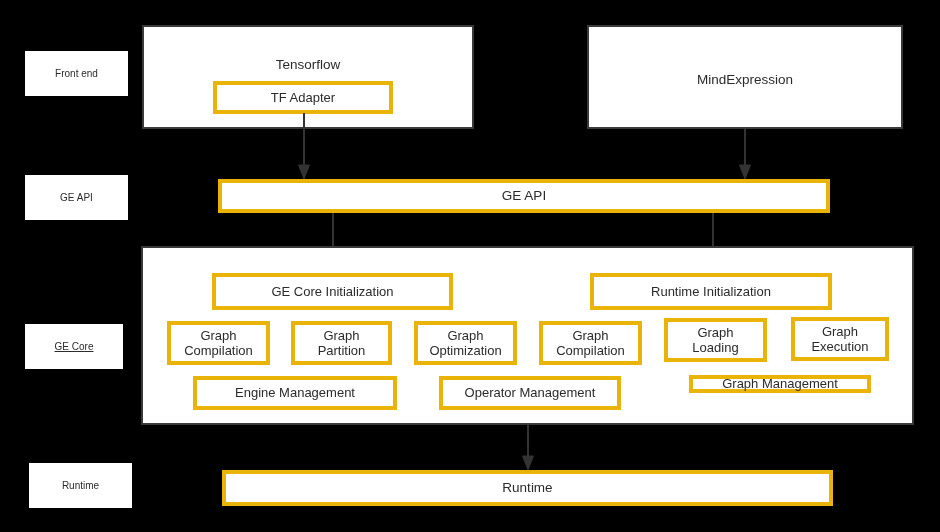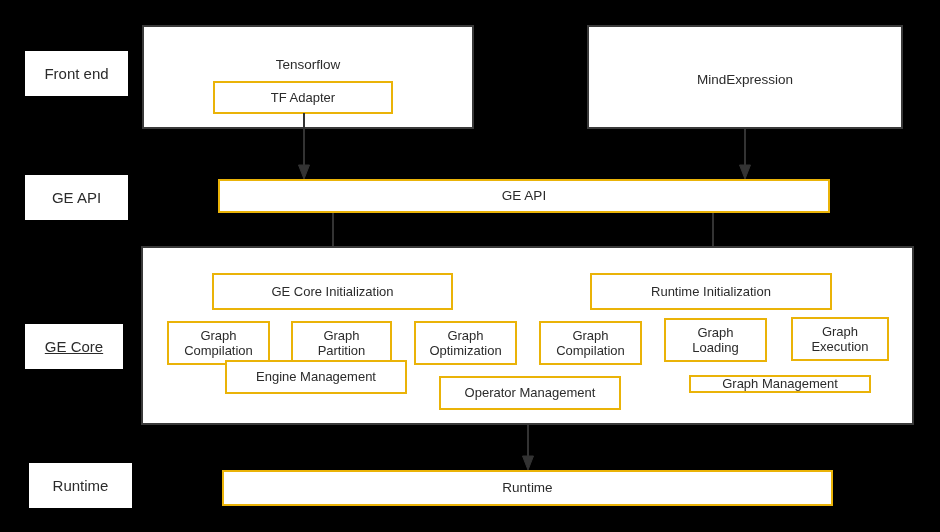--- a/index.html
+++ b/index.html
@@ -11,34 +11,34 @@
     position: relative;
     width: 940px;
     height: 532px;
     background: #000000;
     font-family: "Liberation Sans", sans-serif;
     overflow: hidden;
   }
   .box {
     position: absolute;
     background: #ffffff;
-    border: 2px solid #eab308;
+    border: 4px solid #eab308;
     box-sizing: border-box;
     display: flex;
     align-items: center;
     justify-content: center;
     text-align: center;
     color: #2b2b2b;
     line-height: 1.18;
     font-size: 13px;
   }
   
   .layer-label {
     border: none;
-    font-size: 15px;
+    font-size: 10px;
   }
   
   .panel {
     position: absolute;
     background: #ffffff;
     border: 2px solid #3a3a3a;
     box-sizing: border-box;
     padding-left: 37px;
   }
   .panel-title {
@@ -135,21 +135,21 @@
   <div class="box" style="left:664px; top:318px; width:103px; height:44px; flex-direction:column;">
     <span>Graph</span>
     <span>Loading</span>
   </div>
 
   <div class="box" style="left:791px; top:317px; width:98px; height:44px; flex-direction:column;">
     <span>Graph</span>
     <span>Execution</span>
   </div>
 
-  <div class="box" style="left:193px; top:360px; width:182px; height:34px;margin-left:32px;">Engine Management</div>
+  <div class="box" style="left:193px; top:376px; width:204px; height:34px;">Engine Management</div>
 
   <div class="box" style="left:439px; top:376px; width:182px; height:34px;">Operator Management</div>
 
   <div class="box" style="left:689px; top:375px; width:182px; height:18px;">Graph Management</div>
 
   <svg class="conn" style="left:520px; top:425px; width:16px; height:46px;" viewBox="0 0 16 46">
     <line x1="8" y1="0" x2="8" y2="33" stroke-width="2"></line>
     <polygon points="8,45 2.5,31 13.5,31"></polygon>
   </svg>
 

